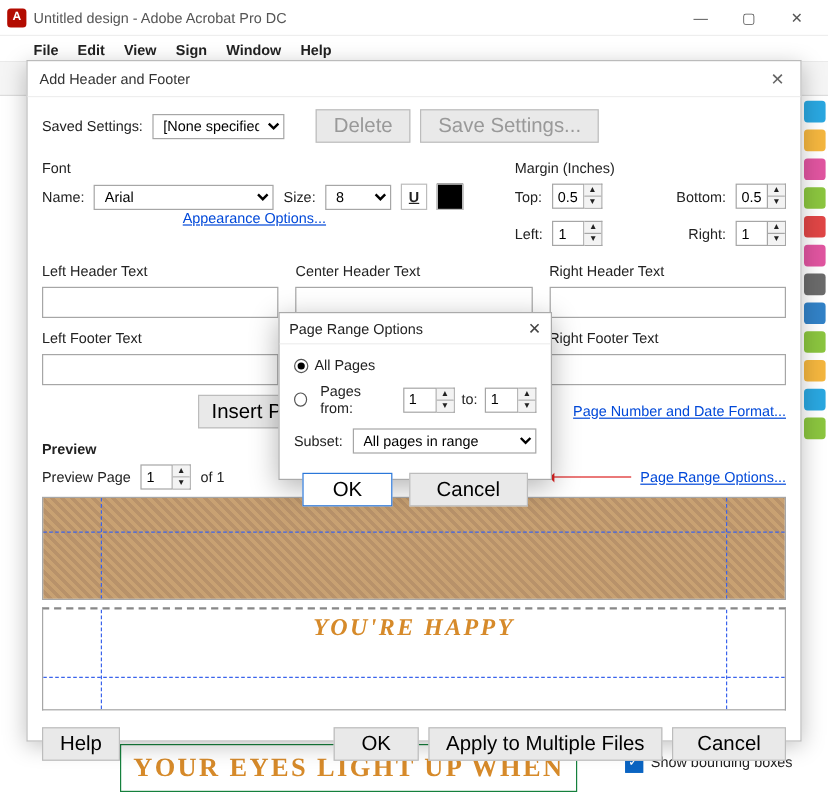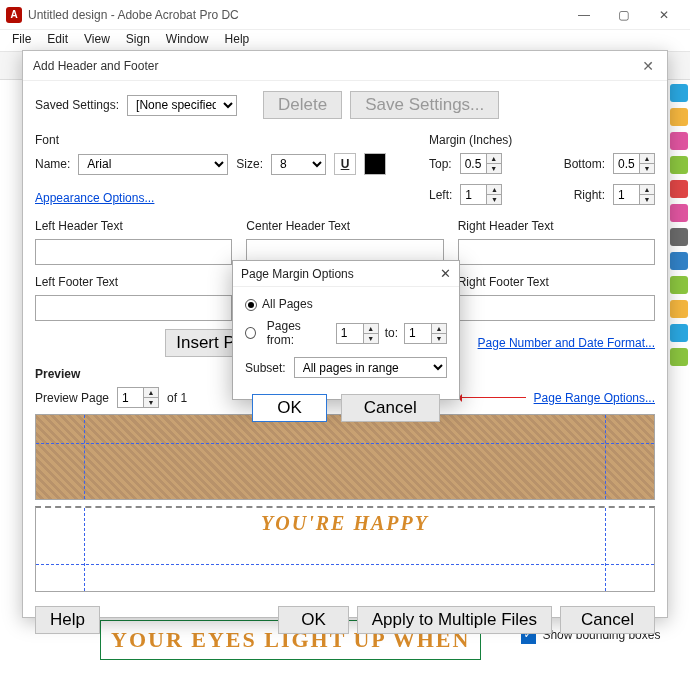--- a/index.html
+++ b/index.html
@@ -3,21 +3,21 @@
 <meta charset="utf-8">
 <style>
 * { box-sizing: border-box; font-family: "Segoe UI", Tahoma, sans-serif; }
 body { margin: 0; background: #fff; width: 690px; height: 675px; overflow: hidden; position: relative; font-size: 12px; color: #222; }
 
 .titlebar { height: 30px; background: #fff; display: flex; align-items: center; padding: 0 6px; border-bottom: 1px solid #eee; }
 .titlebar .app-icon { width: 16px; height: 16px; background: #b30b00; border-radius: 3px; display: flex; align-items: center; justify-content: center; color: #fff; font-size: 10px; font-weight: bold; margin-right: 6px; }
 .titlebar .title { flex: 1; font-size: 12px; color: #555; }
 .titlebar .winbtn { width: 40px; height: 30px; display: flex; align-items: center; justify-content: center; color: #555; }
 
-.menubar { height: 22px; display: flex; align-items: flex-start; padding: 0 4px; border-bottom: 1px solid #e5e5e5; }
+.menubar { height: 22px; display: flex; align-items: flex-end; padding: 0 20px; border-bottom: 1px solid #e5e5e5; font-weight: bold; }
 .menubar .menuitem { padding: 2px 8px; font-size: 12px; }
 
 .tabstrip { height: 28px; background: #f5f5f5; border-bottom: 1px solid #ddd; position: relative; }
 
 .rightrail { position: absolute; right: 0; top: 80px; width: 22px; display: flex; flex-direction: column; gap: 6px; padding: 4px 2px; }
 .rightrail .rb { width: 18px; height: 18px; border-radius: 3px; }
 .rb1{background:#2aa7e0}.rb2{background:#f4b63f}.rb3{background:#e055a0}.rb4{background:#8bc53f}.rb5{background:#e04646}.rb6{background:#e055a0}.rb7{background:#6b6b6b}.rb8{background:#3282c7}.rb9{background:#8bc53f}.rb10{background:#f4b63f}.rb11{background:#2aa7e0}.rb12{background:#8bc53f}
 
 .bottom-panel { position: absolute; left: 100px; top: 620px; right: 20px; }
 .orange-text { font-family: cursive; color: #d68a2a; font-size: 22px; font-weight: bold; letter-spacing: 2px; }
@@ -138,21 +138,21 @@
         <div class="row">
           <span class="lbl">Name:</span>
           <select style="width:150px"><option>Arial</option></select>
           <span class="lbl">Size:</span>
           <select style="width:55px"><option>8</option></select>
           <div class="ub">
               <span style="text-decoration:underline;font-weight:bold">U</span>
             </div>
           <div class="ub" style="background:#000"></div>
         </div>
-        <div style="margin-top:16px;"><span class="link">Appearance Options...</span></div>
+        <div style="text-align:center;"><span class="link">Appearance Options...</span></div>
       </div>
 
       <div style="width:226px;">
         <div class="group-label">Margin (Inches)</div>
         <div class="row" style="justify-content:space-between;">
           <div class="row">
               <span class="lbl">Top:</span>
               <div class="numbox">
                 <input value="0.5" style="">
                 <div class="spin">
@@ -266,21 +266,21 @@
       <span style="flex:1"></span>
       <button class="btn" style="padding:3px 22px">OK</button>
       <button class="btn">Apply to Multiple Files</button>
       <button class="btn" style="padding:3px 20px">Cancel</button>
     </div>
   </div>
 </div>
 
 <div class="modal">
   <div class="mhdr">
-    <div class="t">Page Margin Options</div>
+    <div class="t">Page Range Options</div>
     <div class="x">✕</div>
   </div>
   <div class="mbody">
     <div style="margin-bottom:8px;"><span class="radio checked"></span><span>All Pages</span></div>
     <div class="row" style="gap:6px; margin-bottom:10px;">
       <span class="radio"></span>
       <span>Pages from:</span>
       <span style="flex:1"></span>
       <div class="numbox">
           <input style="width: 28px;" value="1">

